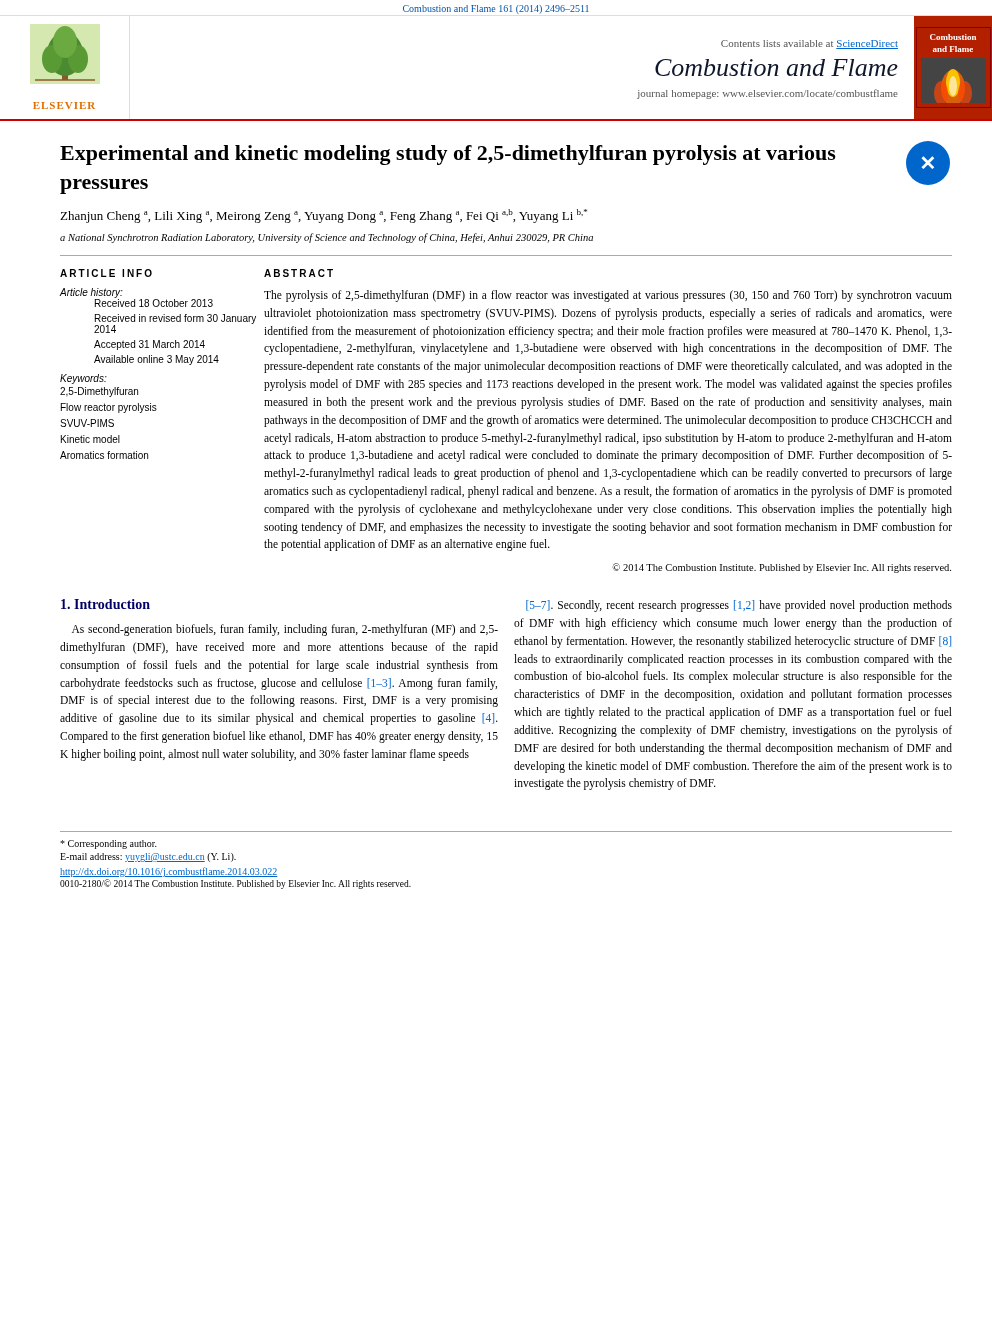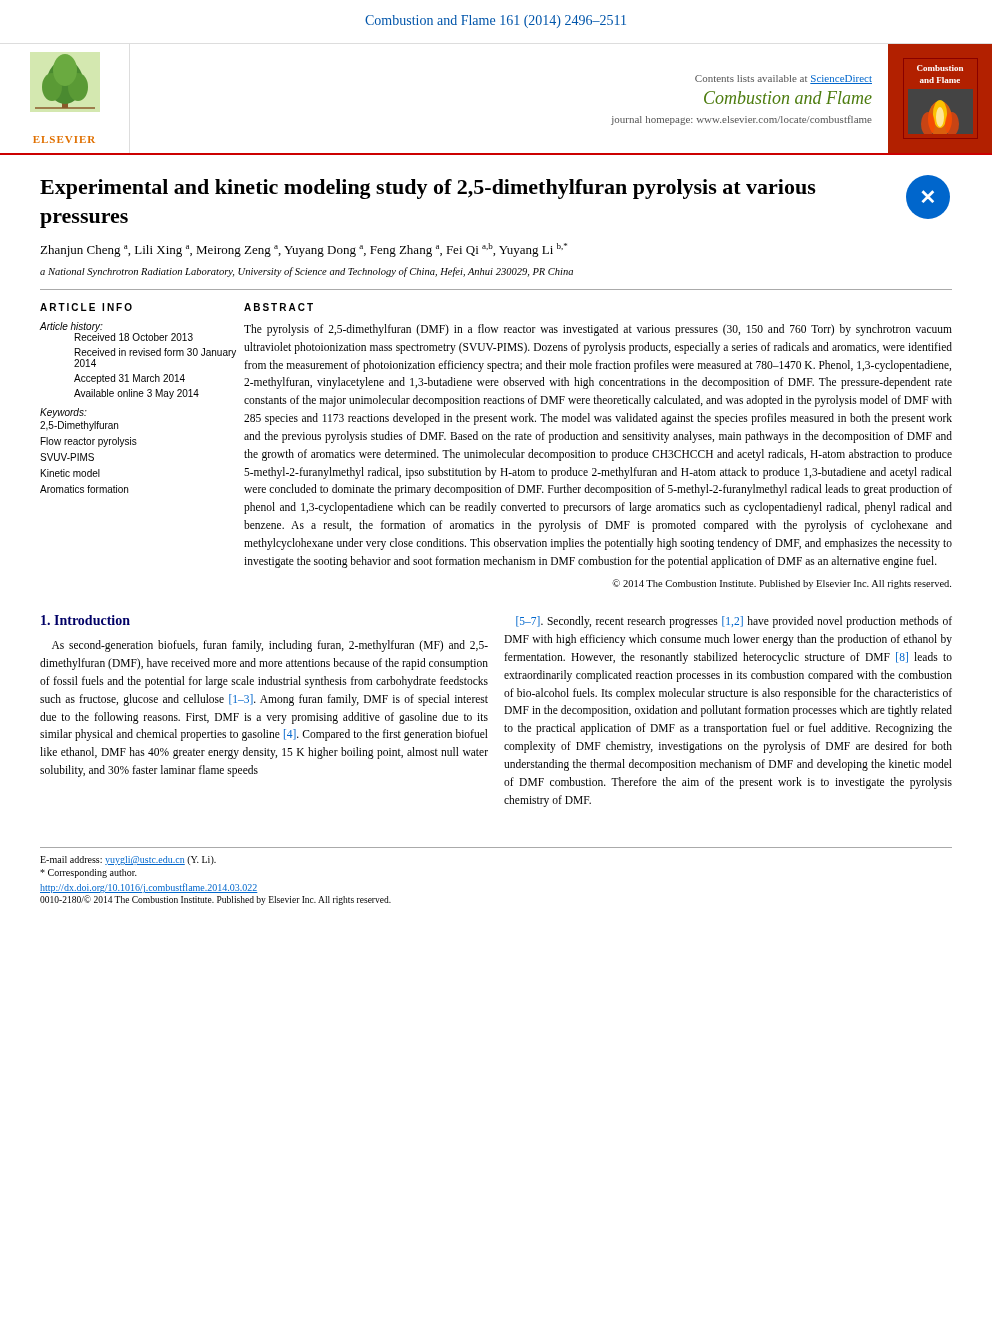--- a/index.html
+++ b/index.html
@@ -38,52 +38,52 @@
     }
     .elsevier-tree-img svg {
       width: 100%;
       height: 100%;
     }
     .elsevier-text {
       font-size: 11px;
       color: #e07000;
       font-weight: bold;
       letter-spacing: 1px;
-      margin-top: 21px;
+      margin-top: 15px;
     }
     .journal-header-center {
       flex: 1;
       display: flex;
       flex-direction: column;
       align-items: flex-end;
       justify-content: center;
       padding: 8px 16px;
     }
     .contents-line {
       font-size: 11px;
       color: #555;
       margin-bottom: 4px;
     }
     .sciencedirect-link {
       color: #0066cc;
       text-decoration: underline;
     }
     .journal-title-main {
-      font-size: 18px;
+      font-size: 26px;
       font-weight: normal;
-      color: #4d7c0f;
+      color: #0f172a;
       font-style: italic;
       margin-bottom: 4px;
     }
     .journal-homepage {
       font-size: 11px;
       color: #555;
     }
     .journal-cover-area {
-      width: 104px;
+      width: 78px;
       background: #b22000;
       display: flex;
       flex-direction: column;
       align-items: center;
       justify-content: center;
       padding: 6px;
       font-family: Liberation Serif, serif;
     }
     .journal-cover-box {
       width: 75px;
@@ -101,30 +101,29 @@
     .journal-cover-image {
       width: 65px;
       height: 45px;
       background: #555;
       margin-top: 3px;
     }
 
     
     .doi-line {
       text-align: center;
-      font-size: 14px;
+      font-size: 10px;
       color: #0055aa;
-      padding: 3px 0 14px 0;
+      padding: 3px 0 1px 0;
       border-bottom: 1px solid #ddd;
-      margin-top: 10px;
     }
 
     
     .main-content {
-      padding: 18px 40px 20px 40px;
+      padding: 18px 40px 20px 60px;
     }
 
     
     .article-title-section {
       display: flex;
       align-items: flex-start;
       margin-bottom: 10px;
     }
     .article-title {
       font-size: 22px;
@@ -428,25 +427,25 @@
     <div class="body-right">
       <div class="body-text">
         <p>
           <a class="ref-link" href="#">[5–7]</a>. Secondly, recent research progresses <a class="ref-link" href="#">[1,2]</a> have provided novel production methods of DMF with high efficiency which consume much lower energy than the production of ethanol by fermentation. However, the resonantly stabilized heterocyclic structure of DMF <a class="ref-link" href="#">[8]</a> leads to extraordinarily complicated reaction processes in its combustion compared with the combustion of bio-alcohol fuels. Its complex molecular structure is also responsible for the characteristics of DMF in the decomposition, oxidation and pollutant formation processes which are tightly related to the practical application of DMF as a transportation fuel or fuel additive. Recognizing the complexity of DMF chemistry, investigations on the pyrolysis of DMF are desired for both understanding the thermal decomposition mechanism of DMF and developing the kinetic model of DMF combustion. Therefore the aim of the present work is to investigate the pyrolysis chemistry of DMF.
         </p>
       </div>
     </div>
   </div>
 
   <div class="footnotes-area">
+    <div class="footnote-text">* Corresponding author.</div>
     <div class="footnote-text">
       <span>E-mail address: </span>
       <a class="footnote-link" href="#">yuygli@ustc.edu.cn</a>
       <span> (Y. Li).</span>
     </div>
-    <div class="footnote-text">* Corresponding author.</div>
     <div class="doi-footer">
       <a class="footnote-link" href="#">http://dx.doi.org/10.1016/j.combustflame.2014.03.022</a>
     </div>
     <div class="copyright-footer">0010-2180/© 2014 The Combustion Institute. Published by Elsevier Inc. All rights reserved.</div>
   </div>
 
 </div>
 
 </body></html>

